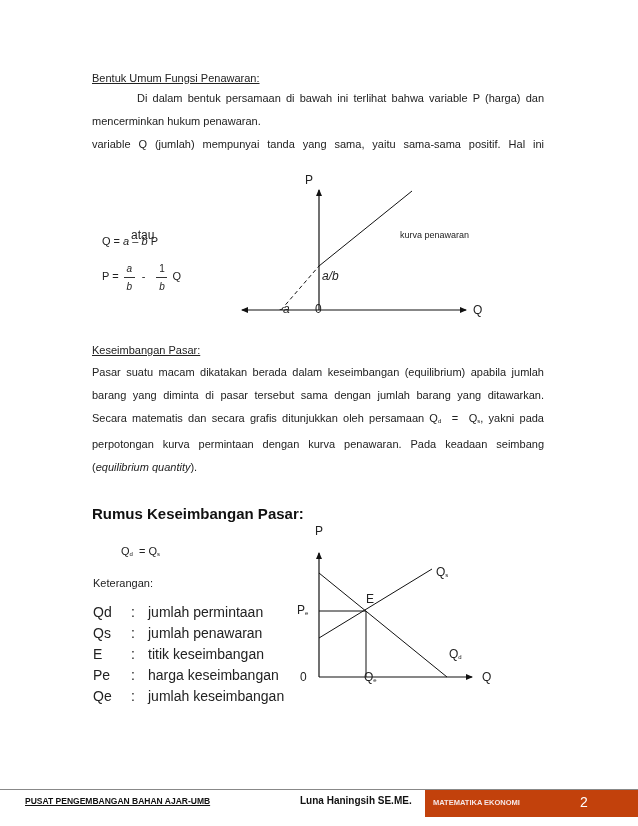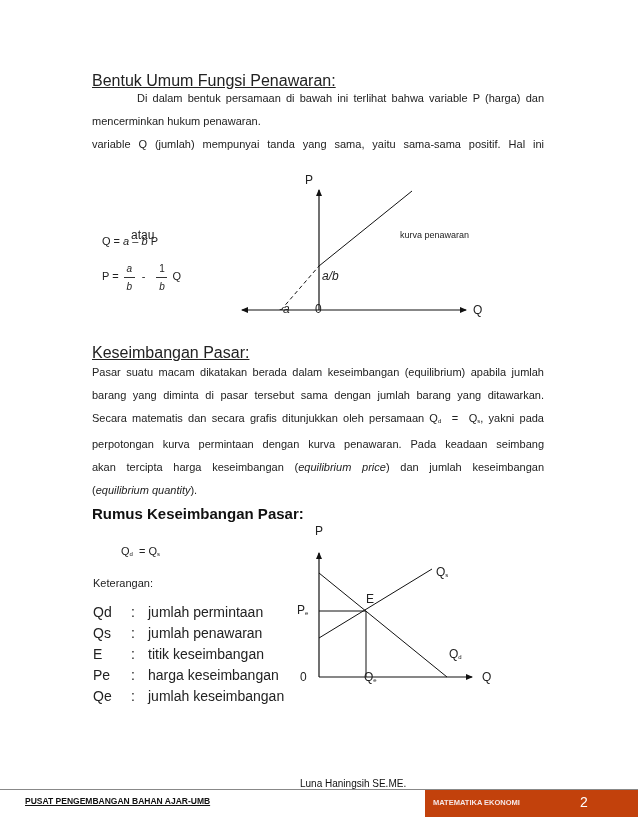--- a/index.html
+++ b/index.html
@@ -1,39 +1,39 @@
 <!DOCTYPE html>
 <html><head>
 <meta charset="utf-8">
 <style>
   html, body { margin: 0; padding: 0; background: #ffffff; }
   body { width: 638px; height: 826px; position: relative; overflow: hidden;
          font-family: "Liberation Sans", sans-serif; color: #222; }
   .abs { position: absolute; }
-  .heading-u { font-size: 16px; text-decoration: underline; color: #222; }
+  .heading-u { font-size: 11px; text-decoration: underline; color: #222; }
   .heading-b { font-size: 15px; font-weight: bold; color: #111; }
   .para { font-size: 11px; line-height: 23px; text-align: justify; color: #222; }
   .para .line { display: block; text-align-last: justify; white-space: nowrap; }
   .para .line.last { text-align-last: left; }
   .para .line.indent { padding-left: 45px; }
   .eq { font-size: 11px; color: #222; white-space: nowrap; }
   .eq i { font-style: italic; }
   .frac { display: inline-block; vertical-align: middle; text-align: center; margin: 0 2px; }
   .frac span { display: block; line-height: 13px; font-size: 10px; }
   .frac .bar { border-top: 1px solid #333; width: 11px; margin: 2px auto; height: 0; }
   .sub { font-size: 6px; vertical-align: -1px; }
   .lab { font-size: 12px; color: #222; }
   .small-lab { font-size: 9px; color: #222; }
   .ket-row { font-size: 14px; height: 21px; display: flex; }
   .ket-key { width: 38px; }
   .ket-colon { width: 17px; }
   svg { position: absolute; left: 0; top: 0; }
   .footer-rule { position: absolute; left: 0; top: 789px; width: 638px; height: 1px; background: #888; }
   .footer-left { position: absolute; left: 25px; top: 796px; font-size: 8.5px; font-weight: bold; color: #111; text-decoration: underline; }
-  .footer-mid { position: absolute; left: 300px; top: 778px; font-size: 10px; font-weight: normal; color: #111; }
+  .footer-mid { position: absolute; left: 300px; top: 795px; font-size: 10px; font-weight: bold; color: #111; }
   .footer-box { position: absolute; left: 425px; top: 790px; width: 213px; height: 27px; background: #8b2e2e; }
   .footer-box-label { position: absolute; left: 8px; top: 8px; font-size: 7.5px; font-weight: bold; color: #f5e6e6; }
   .footer-page { position: absolute; left: 155px; top: 4px; font-size: 14px; color: #ffffff; }
 </style>
 </head>
 <body>
 
 <div class="abs heading-u" style="left:92px; top:72px;">Bentuk Umum Fungsi Penawaran:</div>
 
 <div class="abs para" style="left:92px; top:87px; width:452px;">
@@ -92,21 +92,20 @@
 <div class="abs lab" style="left:322px; top:269px; font-style:italic;">a/b</div>
 <div class="abs small-lab" style="left:400px; top:230px;">kurva penawaran</div>
 
 <div class="abs heading-u" style="left:92px; top:344px;">Keseimbangan Pasar:</div>
 
 <div class="abs para" style="left:92px; top:361px; width:452px;">
   <span class="line">Pasar suatu macam dikatakan berada dalam keseimbangan (equilibrium) apabila jumlah</span>
   <span class="line">barang yang diminta di pasar tersebut sama dengan jumlah barang yang ditawarkan.</span>
   <span class="line"><span>Secara matematis dan secara grafis ditunjukkan oleh persamaan Q</span><span class="sub">d</span><span style="white-space:pre;">  =  Q</span><span class="sub">s</span><span>, yakni pada</span></span>
   <span class="line">perpotongan kurva permintaan dengan kurva penawaran.  Pada keadaan seimbang</span>
-  <span class="line"><span>akan tercipta harga keseimbangan (</span><i>equilibrium price</i><span>) dan jumlah keseimbangan</span></span>
   <span class="line last"><span>(</span><i>equilibrium quantity</i><span>).</span></span>
 </div>
 
 <div class="abs heading-b" style="left:92px; top:505px;">Rumus Keseimbangan  Pasar:</div>
 
 <div class="abs eq" style="left:121px; top:545px;">
   <span>Q</span><span class="sub">d</span><span style="white-space:pre;">  = Q</span><span class="sub">s</span>
 </div>
 
 <div class="abs eq" style="left:93px; top:577px;">Keterangan:</div>

